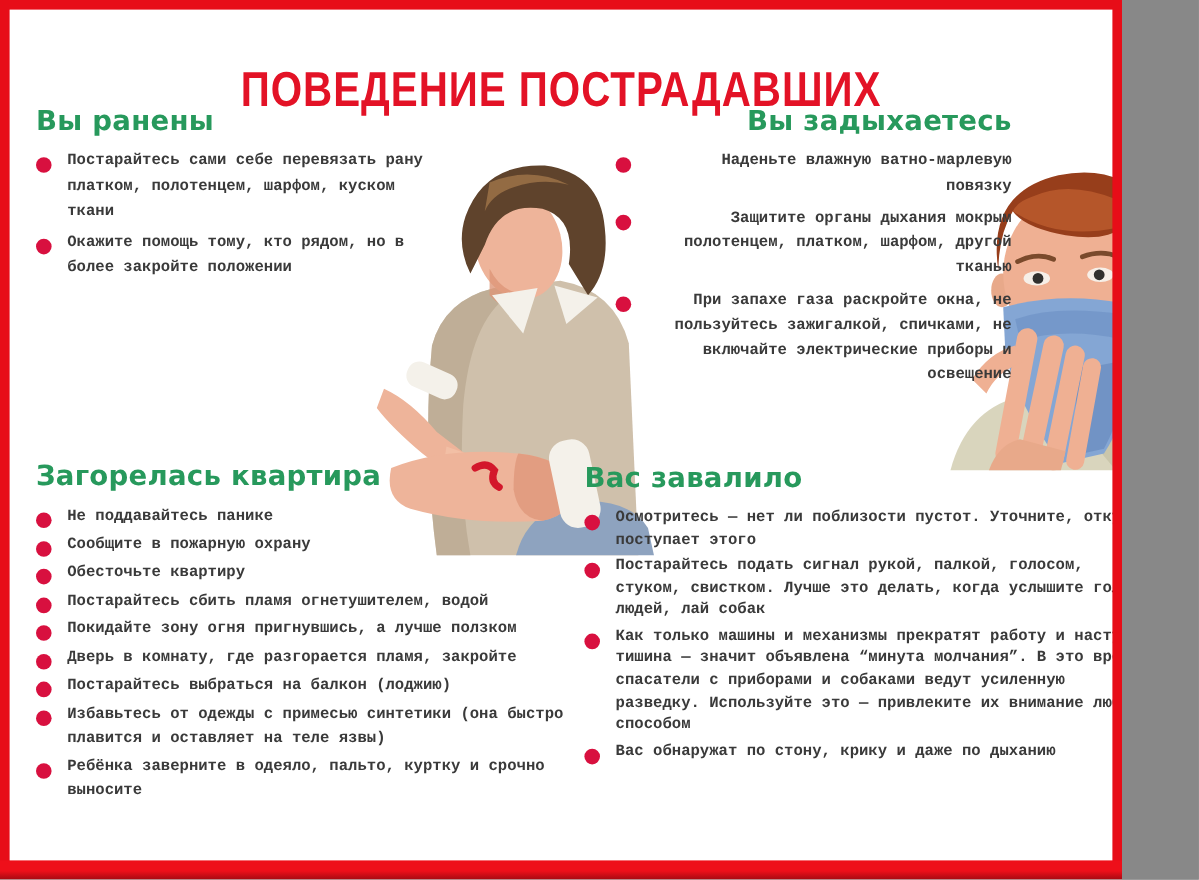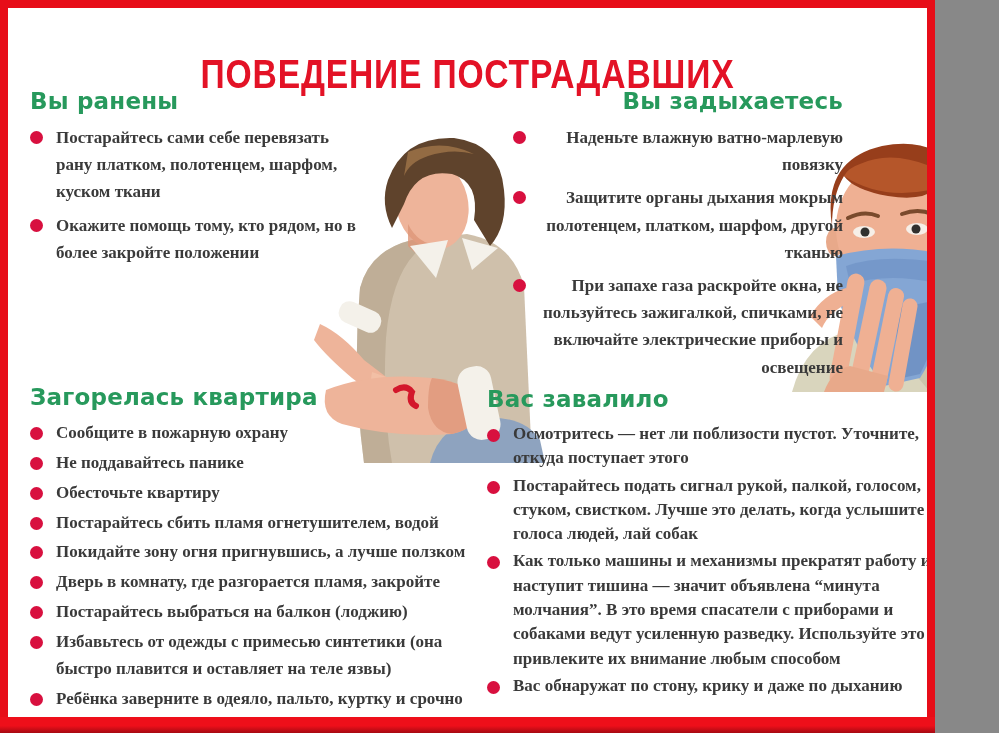--- a/index.html
+++ b/index.html
@@ -24,21 +24,21 @@
     font-weight:bold;font-size:23px;color:#27995c;letter-spacing:0.2px;
   }
   .section ul{list-style:none;margin:0;padding:0;}
   .section li{display:flex;align-items:flex-start;}
   .dot{
     flex:none;width:13px;height:13px;border-radius:50%;
     background:#d8103f;margin:7px 0 0 0;
   }
   .li-text{
     margin-left:13px;font-weight:bold;color:#3a3a3a;
-    font-size:17px;line-height:1.6;
+    font-size:13px;line-height:1.6;font-family:Liberation Mono, monospace;
   }
   .sec-wounded{left:30px;top:88px;width:336px;}
   .sec-suffocating{left:513px;top:88px;width:330px;text-align:right;}
   .sec-fire{left:30px;top:384px;width:470px;}
   .sec-buried{left:487px;top:386px;width:478px;}
   .sec-wounded li,.sec-suffocating li{margin-bottom:6px;}
   .sec-fire li{margin-bottom:3px;}
   .sec-fire .li-text{line-height:1.58;}
   .sec-buried li{margin-bottom:3px;}
   .sec-buried .li-text{line-height:1.43;}
@@ -83,25 +83,25 @@
           <span class="li-text">При запахе газа раскройте окна, не пользуйтесь зажигалкой, спичками, не включайте электрические приборы и освещение</span>
         </li>
     </ul>
   </div>
 
   <div class="section sec-fire">
     <h2>Загорелась квартира</h2>
     <ul>
       <li>
           <span class="dot"></span>
+          <span class="li-text">Не поддавайтесь панике</span>
+        </li>
+      <li>
+          <span class="dot"></span>
           <span class="li-text">Сообщите в пожарную охрану</span>
-        </li>
-      <li>
-          <span class="dot"></span>
-          <span class="li-text">Не поддавайтесь панике</span>
         </li>
       <li>
           <span class="dot"></span>
           <span class="li-text">Обесточьте квартиру</span>
         </li>
       <li>
           <span class="dot"></span>
           <span class="li-text">Постарайтесь сбить пламя огнетушителем, водой</span>
         </li>
       <li>

